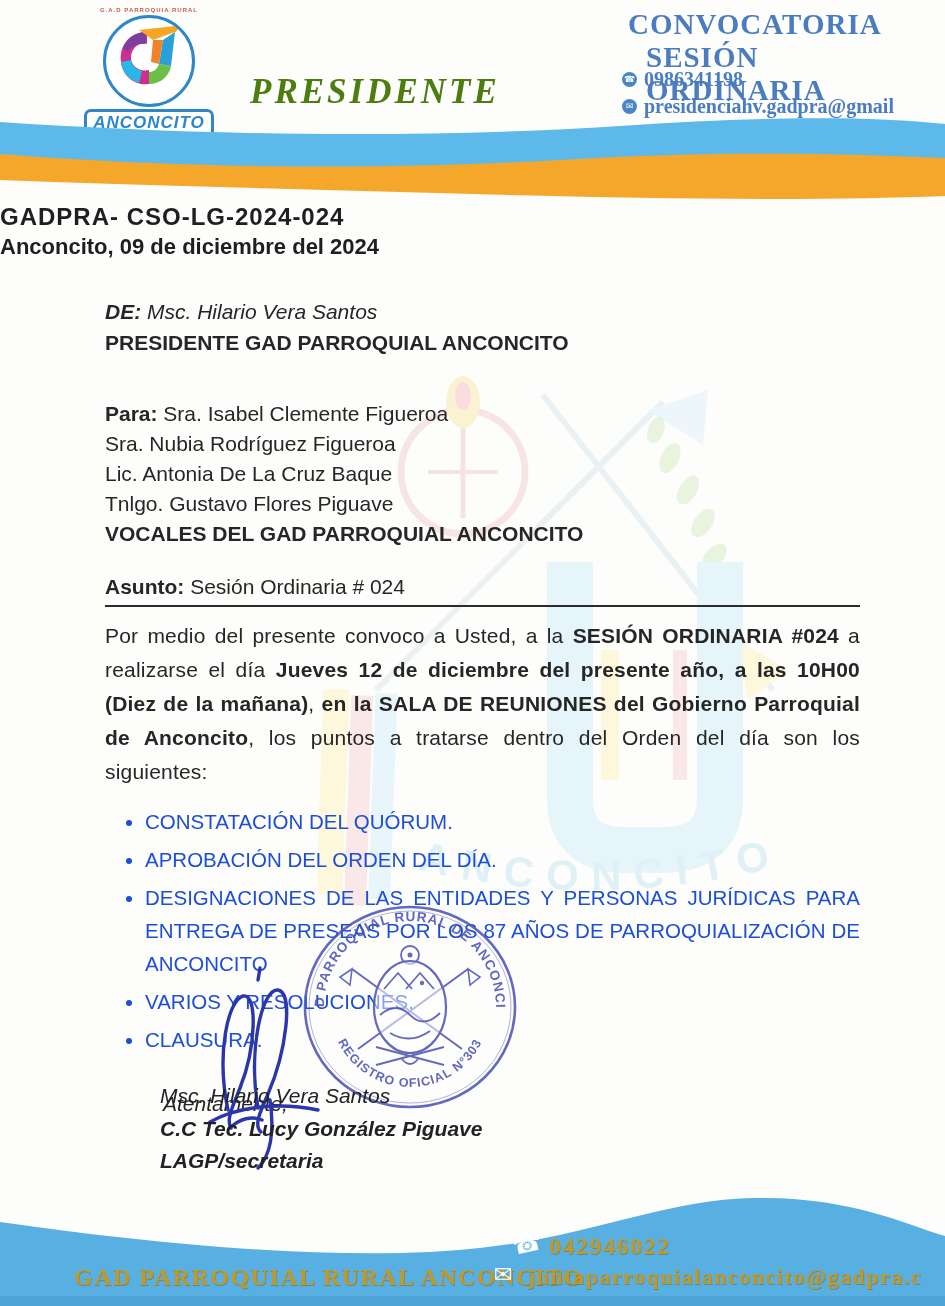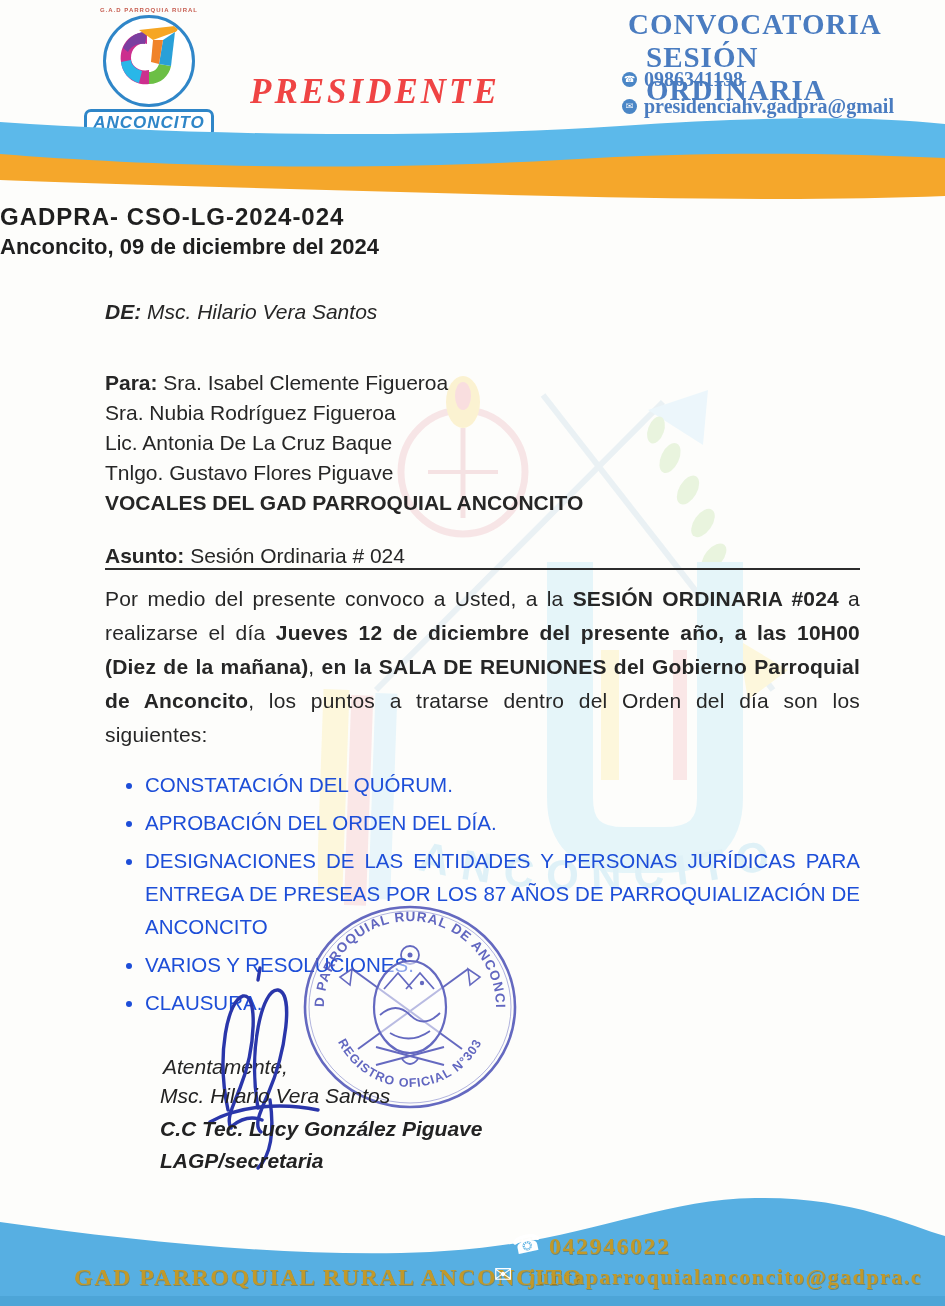--- a/index.html
+++ b/index.html
@@ -17,21 +17,21 @@
   }
   .logo-plate{
     margin:0 auto;width:124px;border:3px solid #2f86c8;border-radius:7px;background:#fff;
     font-family:"Liberation Sans",sans-serif;font-weight:bold;font-style:italic;
     font-size:17px;color:#2f86c8;letter-spacing:1px;padding:1px 0 2px 0;
   }
   .logo-underline{height:2px;background:#7fc0e6;margin:2px 8px 0 8px;border-radius:2px;}
   .presidente{
     position:absolute;left:250px;top:72px;
     font-family:"Liberation Serif",serif;font-weight:bold;font-style:italic;
-    font-size:35px;color:#ef4444;letter-spacing:3px;
+    font-size:35px;color:#4d7c0f;letter-spacing:3px;
   }
   .convo{
     position:absolute;left:628px;top:8px;width:310px;
     font-family:"Liberation Serif",serif;font-weight:bold;color:#4a7cc0;
     font-size:29px;line-height:33px;letter-spacing:1px;
   }
   .convo .l2{padding-left:18px;display:block;}
   .contact{position:absolute;left:622px;top:68px;font-family:"Liberation Serif",serif;
     font-weight:bold;color:#4a7cc0;font-size:20px;}
   .contact .row{display:flex;align-items:center;margin-bottom:4px;}
@@ -48,21 +48,21 @@
   .refcode{font-size:24px;font-weight:bold;letter-spacing:1px;color:#1f1f1f;}
   .refdate{font-size:22px;font-weight:bold;color:#1f1f1f;margin-top:3px;padding-right:2px;}
   
   .content{position:absolute;left:105px;top:296px;width:755px;font-size:21px;color:#262626;}
   .line{line-height:31px;}
   .b{font-weight:bold;}
   .i{font-style:italic;}
   .from-title{font-weight:bold;margin-bottom:28px;}
   .to-block{margin-top:41px;line-height:30px;}
   .to-title{font-weight:bold;}
-  .subject-row{margin-top:26px;}
+  .subject-row{margin-top:26px;padding-bottom:6px;}
   .divider{border-top:2.5px solid #2c2c2c;margin:0 0 12px 0;}
   .bodypar{text-align:justify;line-height:34px;letter-spacing:.2px;}
   ul.agenda{margin:16px 0 0 14px;padding-left:26px;}
   ul.agenda li{
     font-weight:normal;line-height:33px;font-size:20.5px;text-align:justify;
     margin-bottom:5px;color:#1d4ed8;
   }
   .closing{margin-top:36px;padding-left:58px;font-style:italic;}
   
   .stamp{position:absolute;left:298px;top:900px;opacity:.88;}
@@ -173,20 +173,21 @@
   <div class="refblock">
     <div class="refcode">GADPRA- CSO-LG-2024-024</div>
     <div class="refdate">Anconcito, 09 de diciembre del 2024</div>
   </div>
 
   <div class="content">
 
     <div class="line">
       <span class="b i">DE:</span><span class="i"> Msc. Hilario Vera Santos</span>
     </div>
+    <div class="line from-title">PRESIDENTE GAD PARROQUIAL ANCONCITO</div>
 
     <div class="to-block">
       <div>
         <span class="b">Para:</span><span> Sra. Isabel Clemente Figueroa</span>
       </div>
       <div>Sra.  Nubia Rodríguez Figueroa</div>
       <div>Lic. Antonia De La Cruz Baque</div>
       <div>Tnlgo. Gustavo Flores Piguave</div>
       <div class="to-title">VOCALES DEL GAD PARROQUIAL ANCONCITO</div>
     </div>

